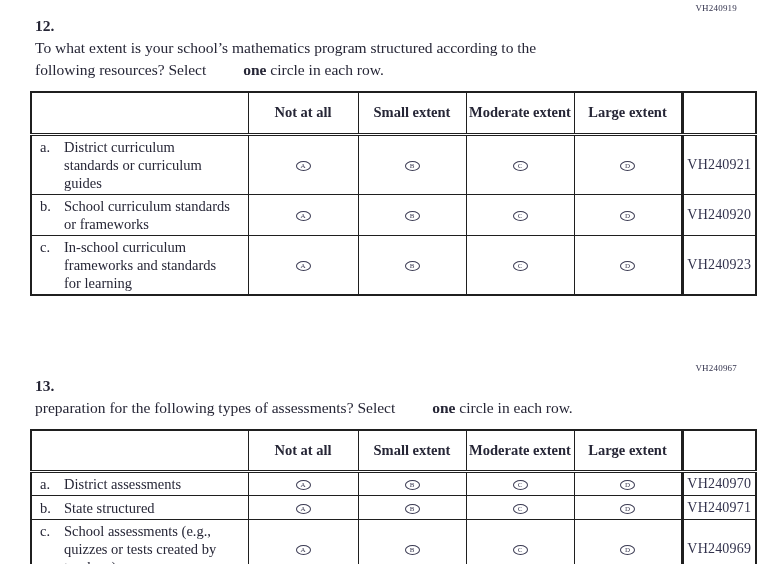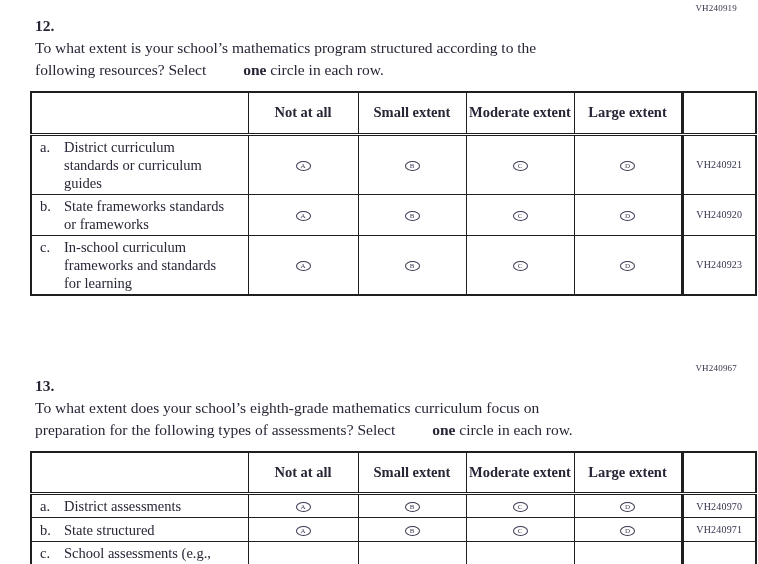--- a/index.html
+++ b/index.html
@@ -71,21 +71,21 @@
     border-radius: 50%;
     font-size: 7px;
     line-height: 9px;
     text-align: center;
     color: #3a3a52;
     vertical-align: middle;
   }
   .code-cell {
     text-align: center;
     vertical-align: middle;
-    font-size: 10px;
+    font-size: 14px;
     color: #33334d;
     letter-spacing: 0.2px;
     padding: 1px;
   }
   .gap { height: 67px; }
 </style>
 </head>
 <body>
 
 <div class="page">
@@ -130,21 +130,21 @@
           <td class="opt-cell"><span class="circle">A</span></td>
           <td class="opt-cell"><span class="circle">B</span></td>
           <td class="opt-cell"><span class="circle">C</span></td>
           <td class="opt-cell"><span class="circle">D</span></td>
           <td class="code-cell codecol">VH240921</td>
         </tr>
         <tr style="height:40px">
           <td class="label-cell">
             <div class="label-wrap">
                 <span class="marker">b.</span>
-                <span class="ltext">State frameworks standards or frameworks</span>
+                <span class="ltext">School curriculum standards or frameworks</span>
               </div>
           </td>
           <td class="opt-cell"><span class="circle">A</span></td>
           <td class="opt-cell"><span class="circle">B</span></td>
           <td class="opt-cell"><span class="circle">C</span></td>
           <td class="opt-cell"><span class="circle">D</span></td>
           <td class="code-cell codecol">VH240920</td>
         </tr>
         <tr style="height:54px">
           <td class="label-cell">
@@ -163,21 +163,20 @@
     </table>
   </section>
 
   <div class="gap"></div>
 
   <section class="qblock">
     <div class="qcode">VH240967</div>
     <div class="qline">
       <span class="qnum">13.</span>
       <div class="qtext">
-        <div>To what extent does your school’s eighth-grade mathematics curriculum focus on</div>
         <div><span>preparation for the following types of assessments? Select </span><b>one</b><span> circle in each row.</span></div>
       </div>
     </div>
 
     <table class="qtable">
       <colgroup>
         <col style="width:217px">
           <col style="width:110px">
           <col style="width:108px">
           <col style="width:108px">

